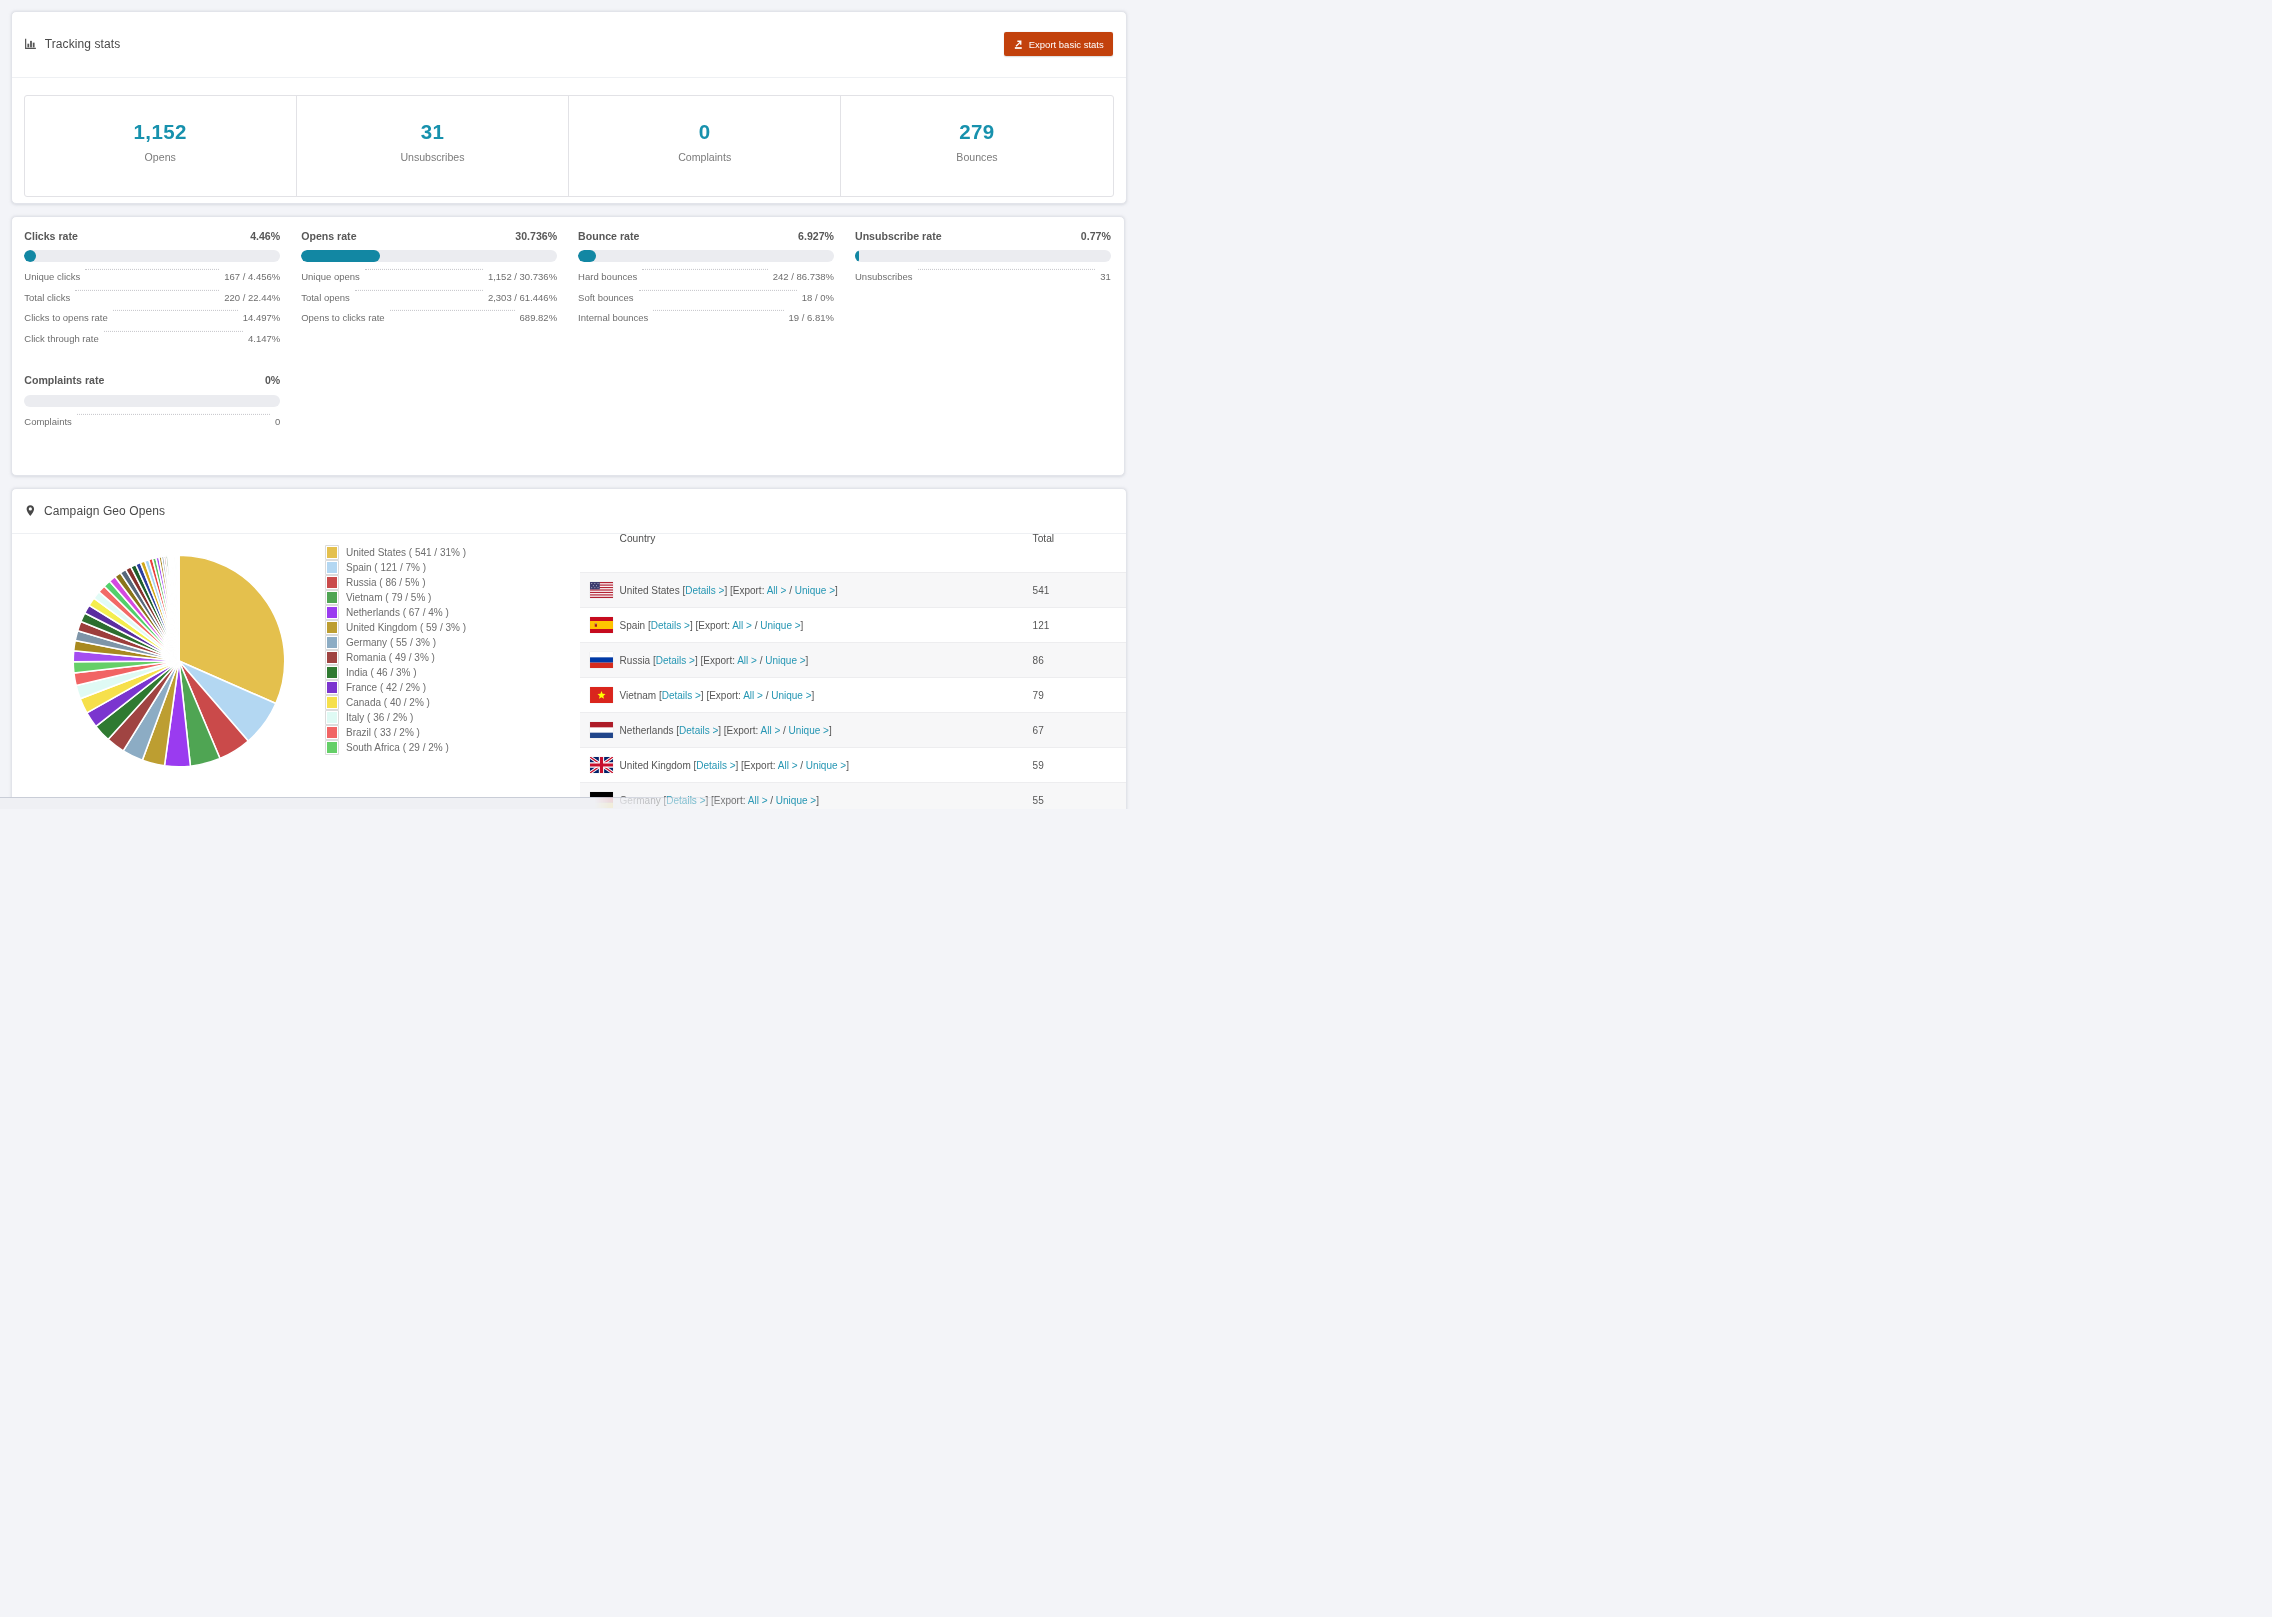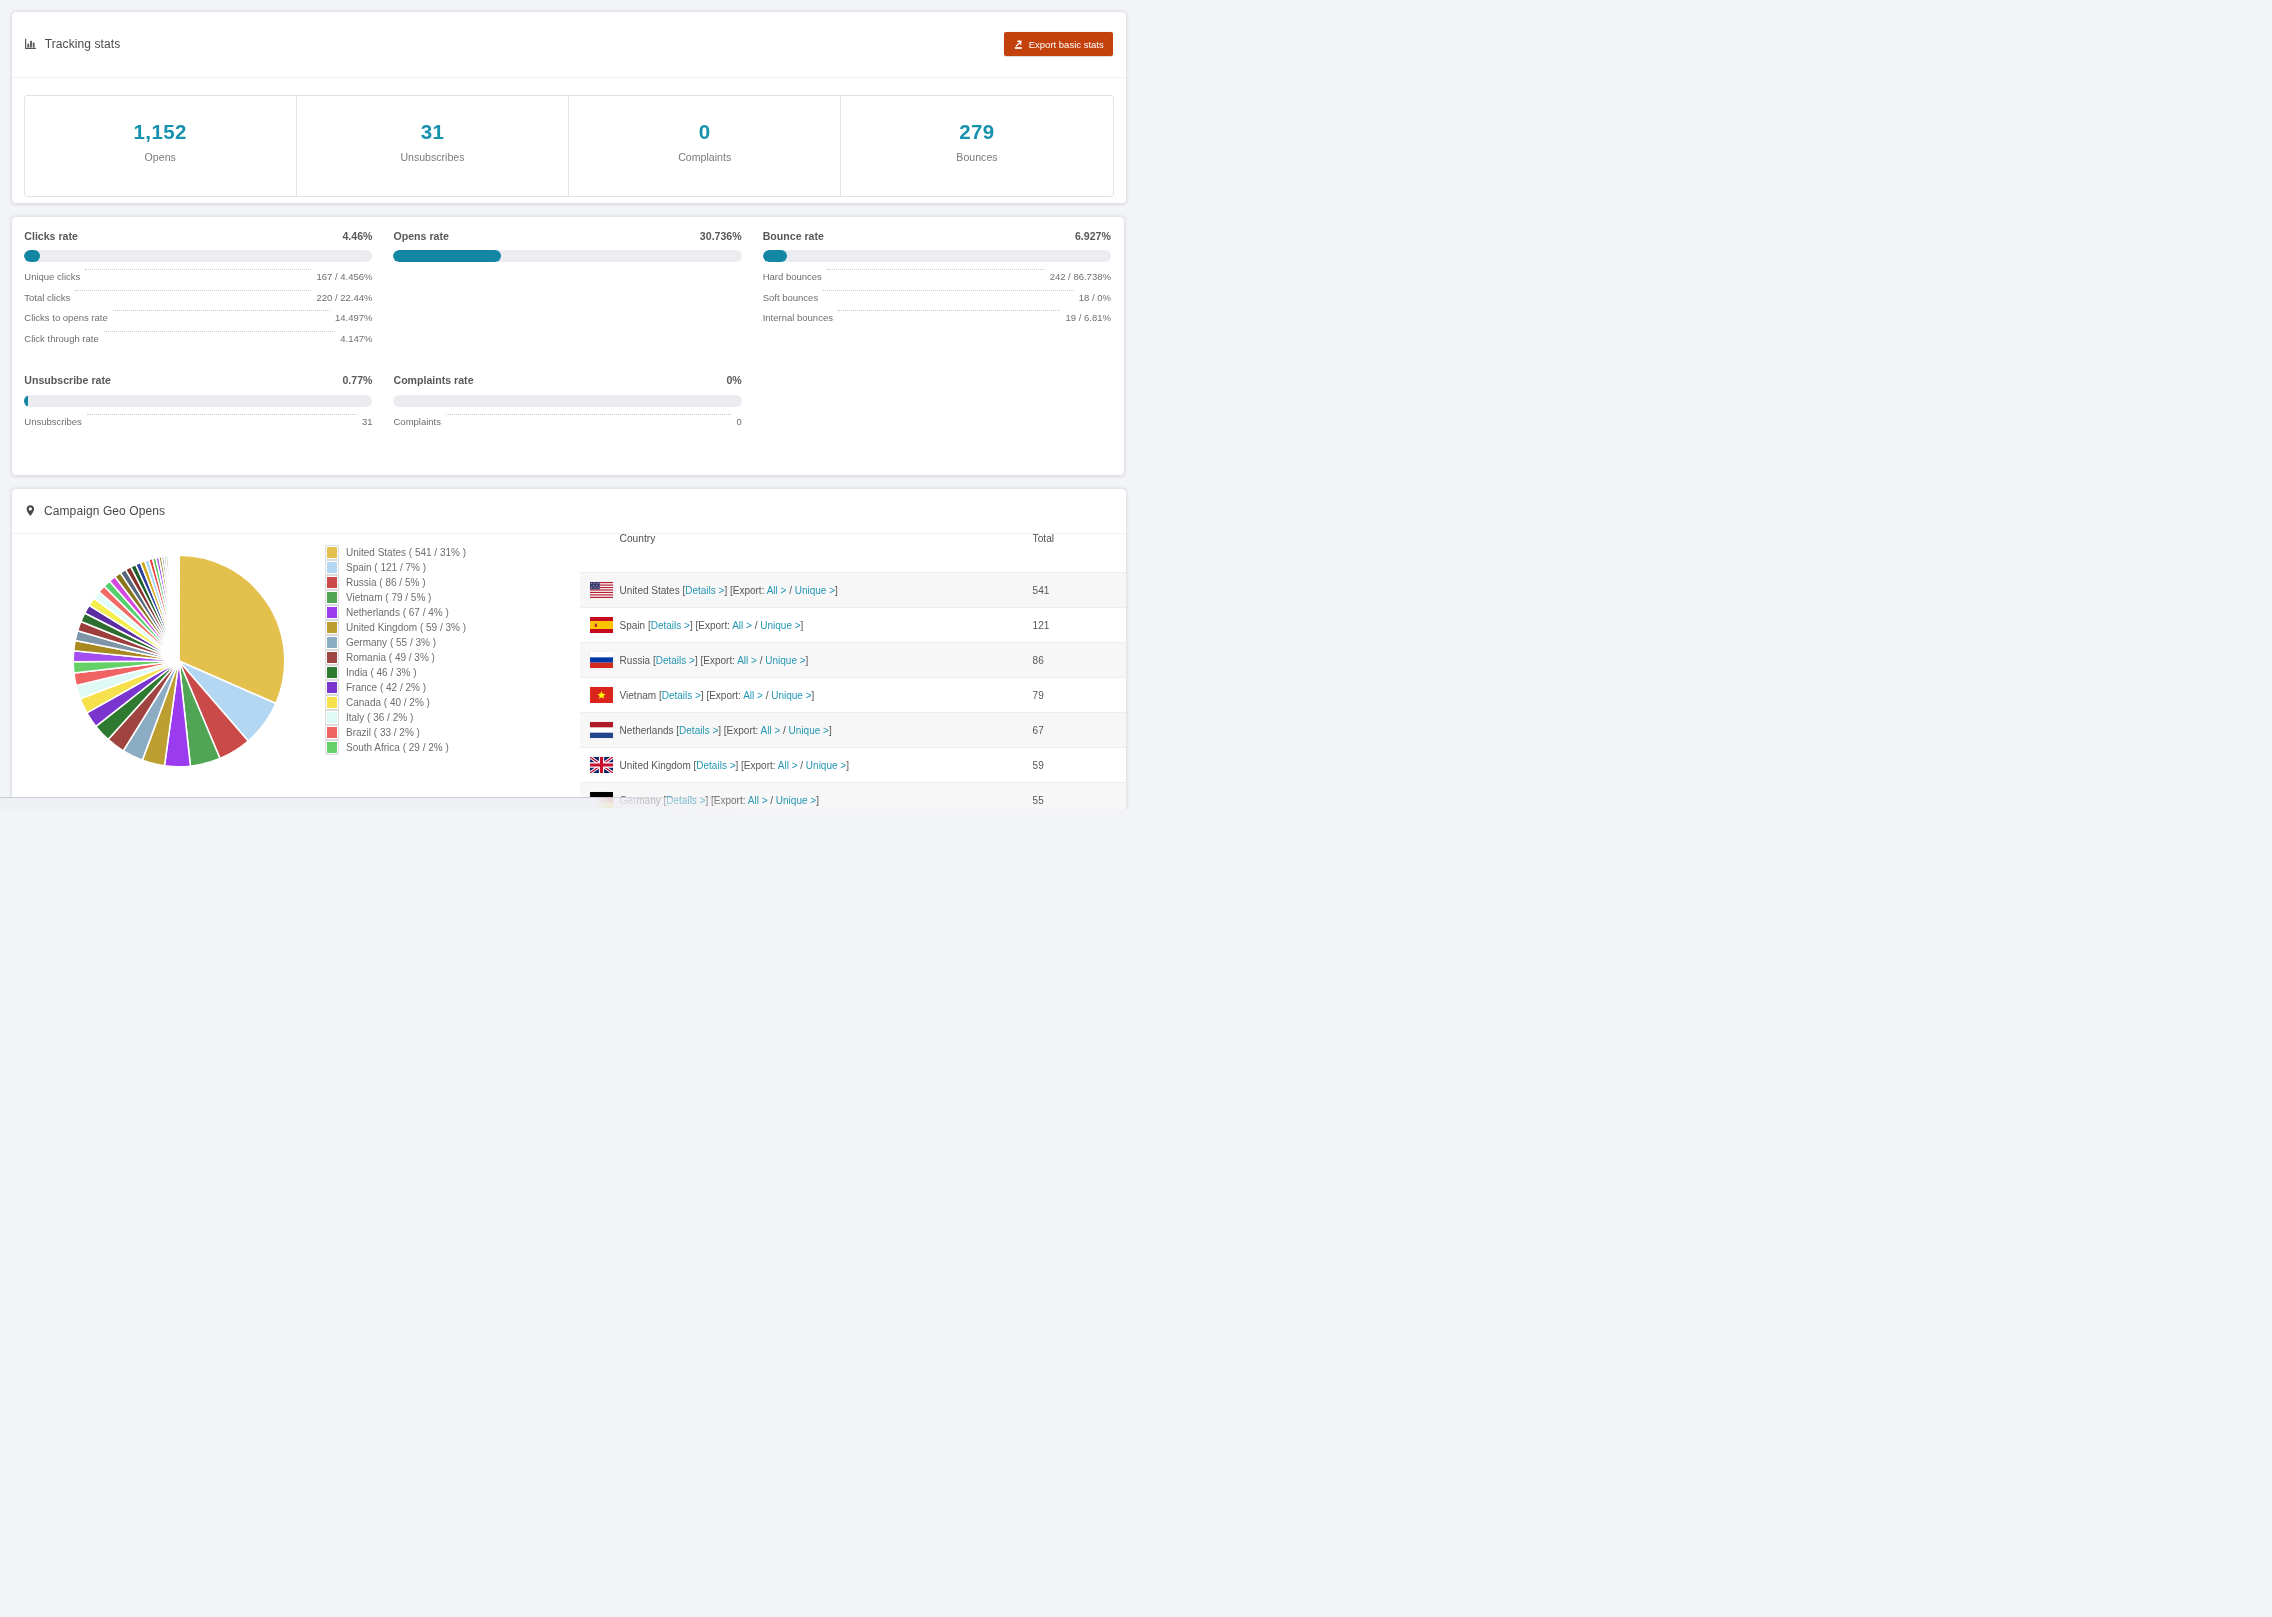--- a/index.html
+++ b/index.html
@@ -28,21 +28,21 @@
 
   
   .stats-row{margin:17px 12px;border:0.7px solid #e2e2e6;border-radius:3px;display:flex;height:100px;overflow:hidden}
   .stat{flex:1;display:flex;flex-direction:column;align-items:center;justify-content:center;padding-bottom:8.5px}
   .stat.sep{border-left:0.7px solid #e2e2e6}
   .stat .num{font-size:20.5px;font-weight:700;color:#1791ad;letter-spacing:0.4px}
   .stat .lbl{margin-top:6.4px;font-size:10.6px;color:#7b7b7b}
 
   
   #card-rates{padding:7px 12.7px;box-sizing:border-box}
-  .rgrid{display:grid;grid-template-columns:1fr 1fr 1fr;column-gap:21px;row-gap:15.5px}
+  .rgrid{display:grid;grid-template-columns:1fr 1fr 1fr 1fr;column-gap:21px;row-gap:15.5px}
   .rhead{display:flex;justify-content:space-between;align-items:baseline;margin:5.6px 0 8.5px;
          font-size:10.6px;font-weight:700;color:#585858}
   .bar{height:12px;border-radius:6.4px;background:#ebecf0;overflow:hidden;position:relative}
   .fill{height:12px;border-radius:6.4px;background:#1287a3;width:0}
   .rows{margin-top:9.2px}
   .srow{display:flex;align-items:flex-start;height:20.5px;font-size:9.5px;color:#6e6e6e}
   .sl,.sv{white-space:nowrap}
   .lead{flex:1;border-bottom:1.1px dotted #c6c6ca;margin:0 5px;transform:translateY(-2.1px)}
 
   
@@ -146,20 +146,37 @@
         </div>
   </div>
       <div class="rate">
     <div class="rhead">
       <span class="rt">Opens rate</span>
       <span class="rv">30.736%</span>
     </div>
     <div class="bar">
       <div class="fill" style="width: 30.736%; min-width: 4.2px;"></div>
     </div>
+    <div class="rows">
+          <div class="srow">
+    <span class="sl">Unique opens</span>
+    <span class="lead"></span>
+    <span class="sv">1,152 / 30.736%</span>
+  </div>
+          <div class="srow">
+    <span class="sl">Total opens</span>
+    <span class="lead"></span>
+    <span class="sv">2,303 / 61.446%</span>
+  </div>
+          <div class="srow">
+    <span class="sl">Opens to clicks rate</span>
+    <span class="lead"></span>
+    <span class="sv">689.82%</span>
+  </div>
+        </div>
   </div>
       <div class="rate">
     <div class="rhead">
       <span class="rt">Bounce rate</span>
       <span class="rv">6.927%</span>
     </div>
     <div class="bar">
       <div class="fill" style="width: 6.927%; min-width: 4.2px;"></div>
     </div>
     <div class="rows">

